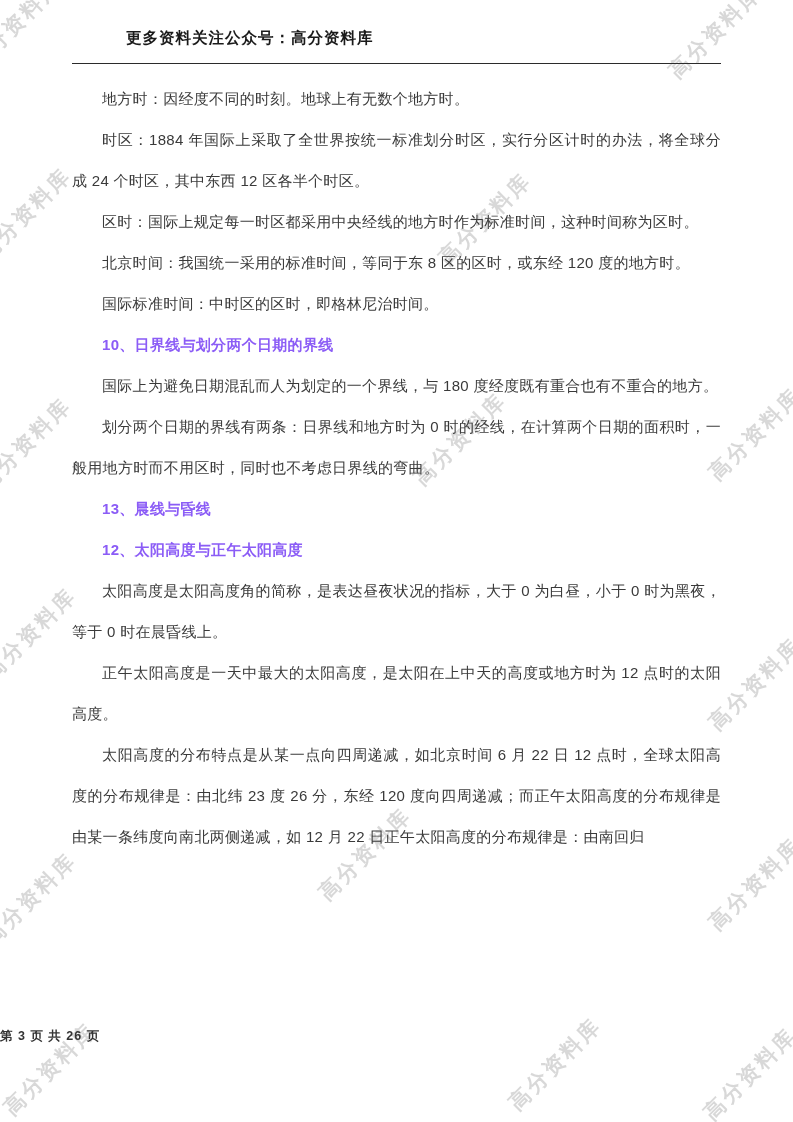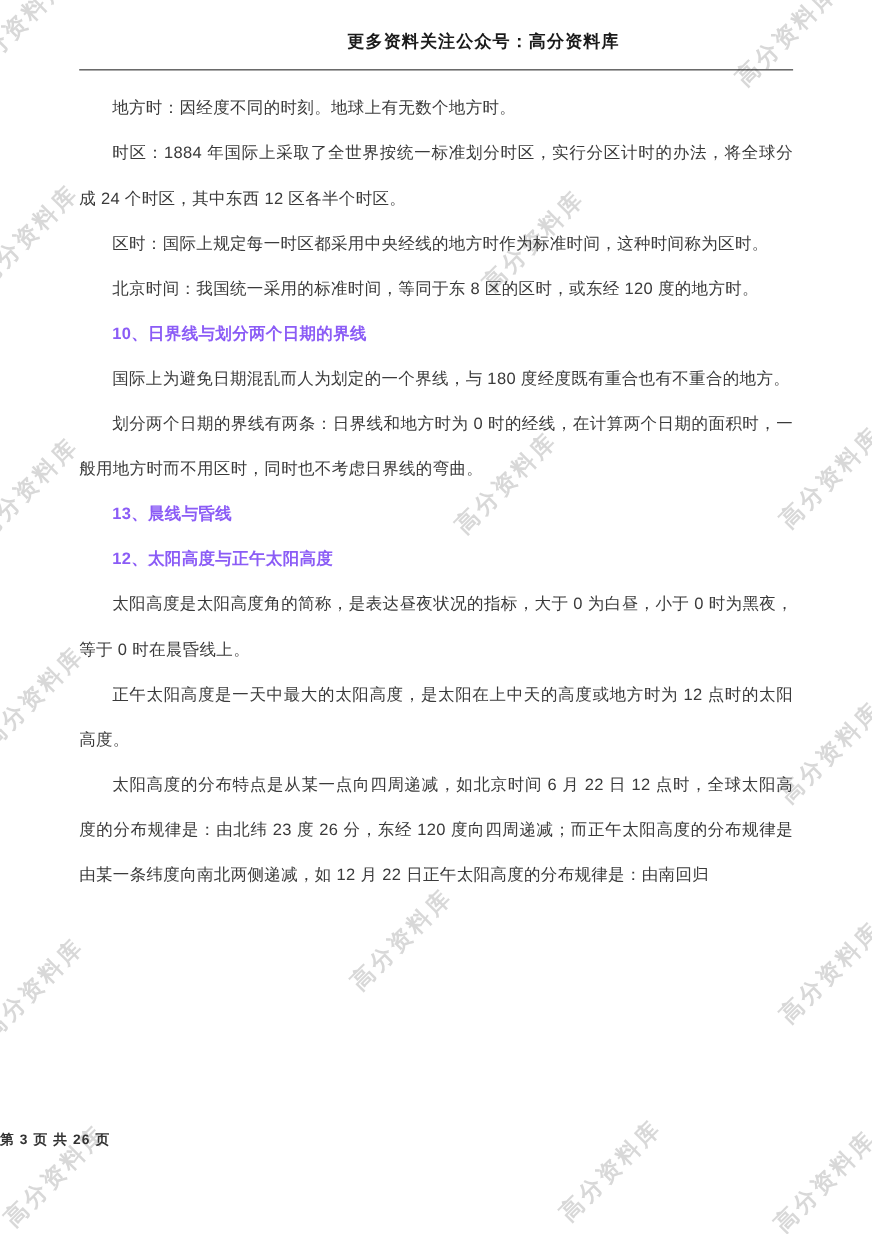--- a/index.html
+++ b/index.html
@@ -34,26 +34,25 @@
     transform: rotate(-45deg);
     transform-origin: center center;
   }
   
   .header {
     position: relative;
     z-index: 1;
     padding: 28px 72px 0 72px;
   }
   .header-text {
-    margin-left: 86px;
+    margin-left: 54px;
     font-size: 15.5px;
     font-weight: bold;
     color: #1a1a1a;
     letter-spacing: 1px;
-    text-align: center;
   }
   .header-rule {
     margin-top: 14px;
     border: none;
     border-bottom: 1.6px solid #2b2b2b;
     width: 649px;
   }
   
   .doc-body {
     position: relative;
@@ -113,20 +112,21 @@
   <div class="header">
     <div class="header-text">更多资料关注公众号：高分资料库</div>
     <hr class="header-rule">
   </div>
 
   <div class="doc-body">
     <p class="para">地方时：因经度不同的时刻。地球上有无数个地方时。</p>
     <p class="para">时区：1884 年国际上采取了全世界按统一标准划分时区，实行分区计时的办法，将全球分成 24 个时区，其中东西 12 区各半个时区。</p>
     <p class="para">区时：国际上规定每一时区都采用中央经线的地方时作为标准时间，这种时间称为区时。</p>
     <p class="para">北京时间：我国统一采用的标准时间，等同于东 8 区的区时，或东经 120 度的地方时。</p>
+    <p class="para">国际标准时间：中时区的区时，即格林尼治时间。</p>
     <p class="para heading">10、日界线与划分两个日期的界线</p>
     <p class="para">国际上为避免日期混乱而人为划定的一个界线，与 180 度经度既有重合也有不重合的地方。</p>
     <p class="para">划分两个日期的界线有两条：日界线和地方时为 0 时的经线，在计算两个日期的面积时，一般用地方时而不用区时，同时也不考虑日界线的弯曲。</p>
     <p class="para heading">13、晨线与昏线</p>
     <p class="para heading">12、太阳高度与正午太阳高度</p>
     <p class="para">太阳高度是太阳高度角的简称，是表达昼夜状况的指标，大于 0 为白昼，小于 0 时为黑夜，等于 0 时在晨昏线上。</p>
     <p class="para">正午太阳高度是一天中最大的太阳高度，是太阳在上中天的高度或地方时为 12 点时的太阳高度。</p>
     <p class="para">太阳高度的分布特点是从某一点向四周递减，如北京时间 6 月 22 日 12 点时，全球太阳高度的分布规律是：由北纬 23 度 26 分，东经 120 度向四周递减；而正午太阳高度的分布规律是由某一条纬度向南北两侧递减，如 12 月 22 日正午太阳高度的分布规律是：由南回归</p>
   </div>
 

